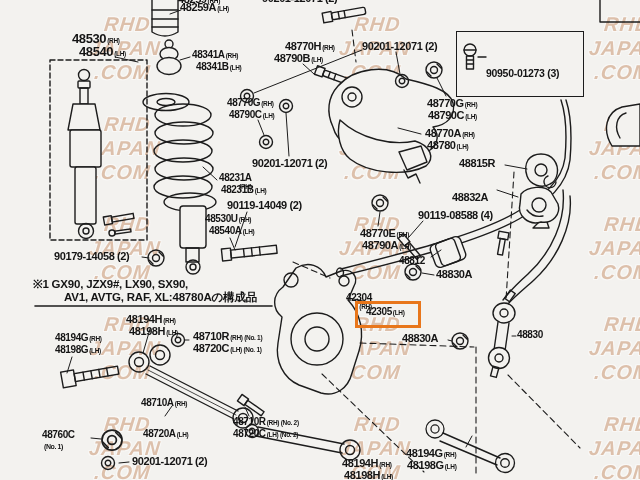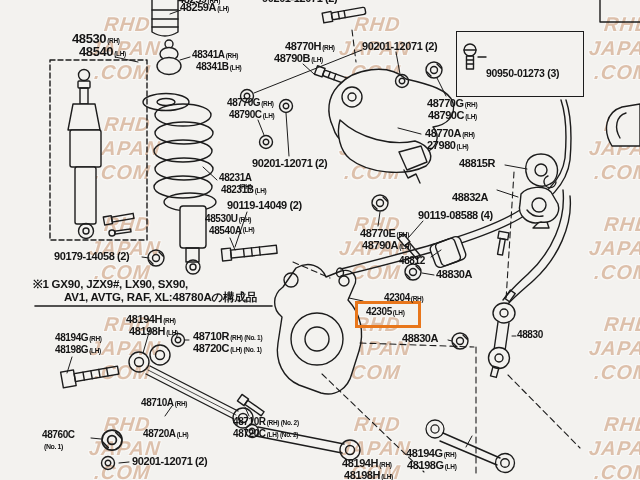--- a/index.html
+++ b/index.html
@@ -447,42 +447,42 @@
       </div>
       <div class="plabel" style="left: 428px; top: 110px;">
         <span class="pt">48790C</span>
         <span class="ps">(LH)</span>
       </div>
       <div class="plabel" style="left: 425px; top: 128px;">
         <span class="pt">48770A</span>
         <span class="ps">(RH)</span>
       </div>
       <div class="plabel" style="left: 427px; top: 140px;">
-        <span class="pt">27980</span>
+        <span class="pt">48780</span>
         <span class="ps">(LH)</span>
       </div>
       <div class="plabel" style="left: 252px; top: 158px;">
         <span class="pt">90201-12071 (2)</span>
       </div>
       <div class="plabel f12" style="left: 219px; top: 173px; flex-direction: column;">
         <span class="pt">48231A</span>
         <span class="ps">(RH)</span>
       </div>
       <div class="plabel f12" style="left: 221px; top: 185px;">
         <span class="pt">48231B</span>
         <span class="ps">(LH)</span>
       </div>
       <div class="plabel" style="left: 227px; top: 200px;">
         <span class="pt">90119-14049 (2)</span>
       </div>
       <div class="plabel f12" style="left: 205px; top: 214px;">
         <span class="pt">48530U</span>
         <span class="ps">(RH)</span>
       </div>
-      <div class="plabel f12" style="left: 209px; top: 226px; align-items: center;">
+      <div class="plabel f12" style="left: 209px; top: 226px;">
         <span class="pt">48540A</span>
         <span class="ps">(LH)</span>
       </div>
       <div class="plabel" style="left: 459px; top: 158px;">
         <span class="pt">48815R</span>
       </div>
       <div class="plabel" style="left: 452px; top: 192px;">
         <span class="pt">48832A</span>
       </div>
       <div class="plabel" style="left: 418px; top: 210px;">
@@ -495,21 +495,21 @@
       <div class="plabel" style="left: 362px; top: 240px;">
         <span class="pt">48790A</span>
         <span class="ps">(LH)</span>
       </div>
       <div class="plabel f12" style="left: 399px; top: 256px;">
         <span class="pt">48812</span>
       </div>
       <div class="plabel" style="left: 436px; top: 269px;">
         <span class="pt">48830A</span>
       </div>
-      <div class="plabel f12" style="left: 384px; top: 293px;">
+      <div class="plabel f12" style="left: 346px; top: 293px; flex-direction: column;">
         <span class="pt">42304</span>
         <span class="ps">(RH)</span>
       </div>
       <div class="plabel f12" style="left: 366px; top: 307px;">
         <span class="pt">42305</span>
         <span class="ps">(LH)</span>
       </div>
       <div class="plabel" style="left: 402px; top: 333px;">
         <span class="pt">48830A</span>
       </div>

